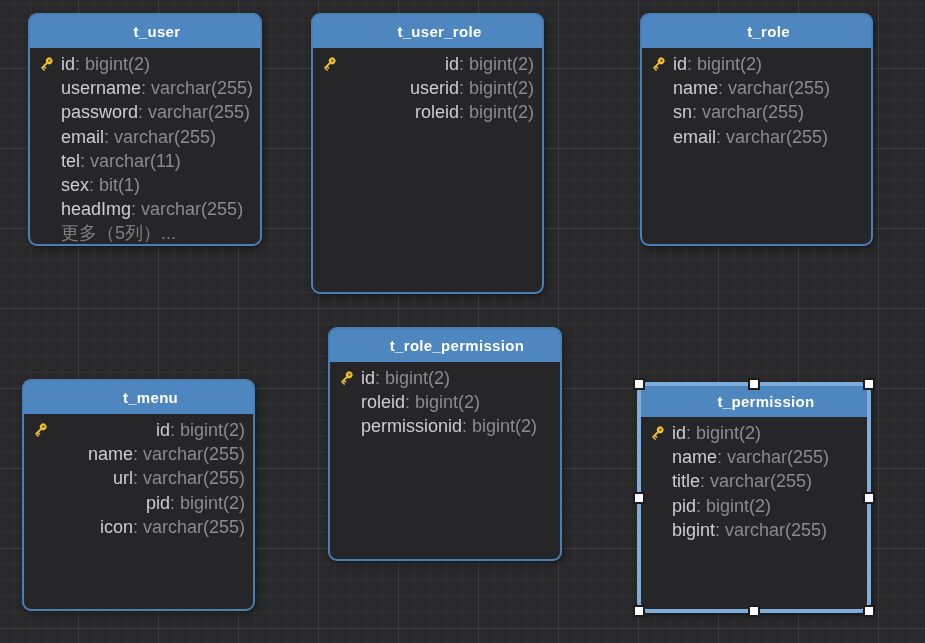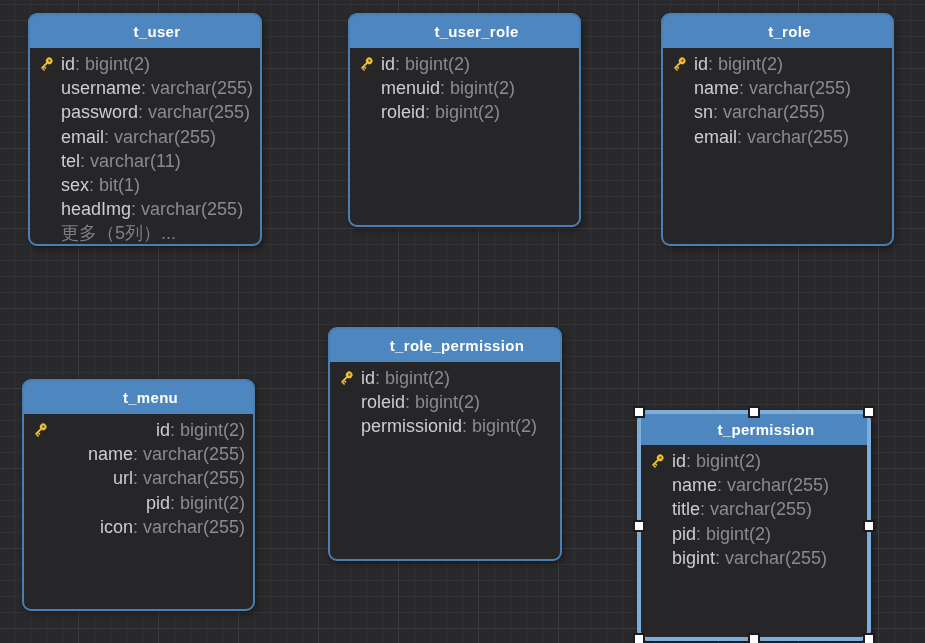--- a/index.html
+++ b/index.html
@@ -33,21 +33,20 @@
     position:absolute;box-sizing:border-box;
     background:var(--card-body);
     border:2px solid var(--card-border);
     border-radius:9px;
     box-shadow:2px 3px 6px rgba(0,0,0,0.38);
     overflow:visible;
   }
   .card.selected{
     border:4px solid var(--selection-blue);
     border-radius:10px;
-    margin-top:28px;
   }
   .card-header{
     height:33px;display:flex;align-items:center;justify-content:center;
     background:var(--header-blue);
     border-radius:6px 6px 0 0;
   }
   .card.selected .card-header{height:31px;border-radius:5px 5px 0 0;}
   .card-title{
     color:var(--title-color);font-size:15px;font-weight:700;letter-spacing:0.3px;padding-left:24px;
   }
@@ -113,47 +112,47 @@
   </div>
         <div class="row">
     <span class="fname">sex</span><span class="ftype"><span class="fsep">: </span><span class="ftype-text">bit(1)</span></span>
   </div>
         <div class="row">
     <span class="fname">headImg</span><span class="ftype"><span class="fsep">: </span><span class="ftype-text">varchar(255)</span></span>
   </div>
         <div class="row more"><span>更多（5列）...</span></div>
       </div>
   </div>
-    <div class="card" style="left: 348px; top: 13px; width: 233px; height: 214px;">
+    <div class="card" style="left: 311px; top: 13px; width: 233px; height: 281px; text-align: right;">
     <div class="card-header">
       <span class="card-title">t_user_role</span>
     </div>
     <div class="card-body">
         <div class="row">
     <span class="key">
             <svg viewBox="0 0 24 24" width="18" height="18" aria-hidden="true">
       <g transform="rotate(45 12 12)">
         <circle class="kfill" cx="12" cy="6" r="4.4"></circle>
         <circle cx="12" cy="5.6" r="1.7" fill="rgba(35,28,8,0.6)"></circle>
         <rect class="kfill" x="10.7" y="9.2" width="2.6" height="11.3" rx="1.2"></rect>
         <rect class="kfill" x="13" y="15.2" width="3.2" height="2"></rect>
         <rect class="kfill" x="13" y="18.4" width="3.8" height="2"></rect>
       </g>
     </svg>
           </span><span class="fname">id</span><span class="ftype"><span class="fsep">: </span><span class="ftype-text">bigint(2)</span></span>
   </div>
         <div class="row">
-    <span class="fname">menuid</span><span class="ftype"><span class="fsep">: </span><span class="ftype-text">bigint(2)</span></span>
+    <span class="fname">userid</span><span class="ftype"><span class="fsep">: </span><span class="ftype-text">bigint(2)</span></span>
   </div>
         <div class="row">
     <span class="fname">roleid</span><span class="ftype"><span class="fsep">: </span><span class="ftype-text">bigint(2)</span></span>
   </div>
       </div>
   </div>
-    <div class="card" style="left: 640px; top: 13px; width: 233px; height: 233px; margin-left: 21px;">
+    <div class="card" style="left: 640px; top: 13px; width: 233px; height: 233px;">
     <div class="card-header">
       <span class="card-title">t_role</span>
     </div>
     <div class="card-body">
         <div class="row">
     <span class="key">
             <svg viewBox="0 0 24 24" width="18" height="18" aria-hidden="true">
       <g transform="rotate(45 12 12)">
         <circle class="kfill" cx="12" cy="6" r="4.4"></circle>
         <circle cx="12" cy="5.6" r="1.7" fill="rgba(35,28,8,0.6)"></circle>

